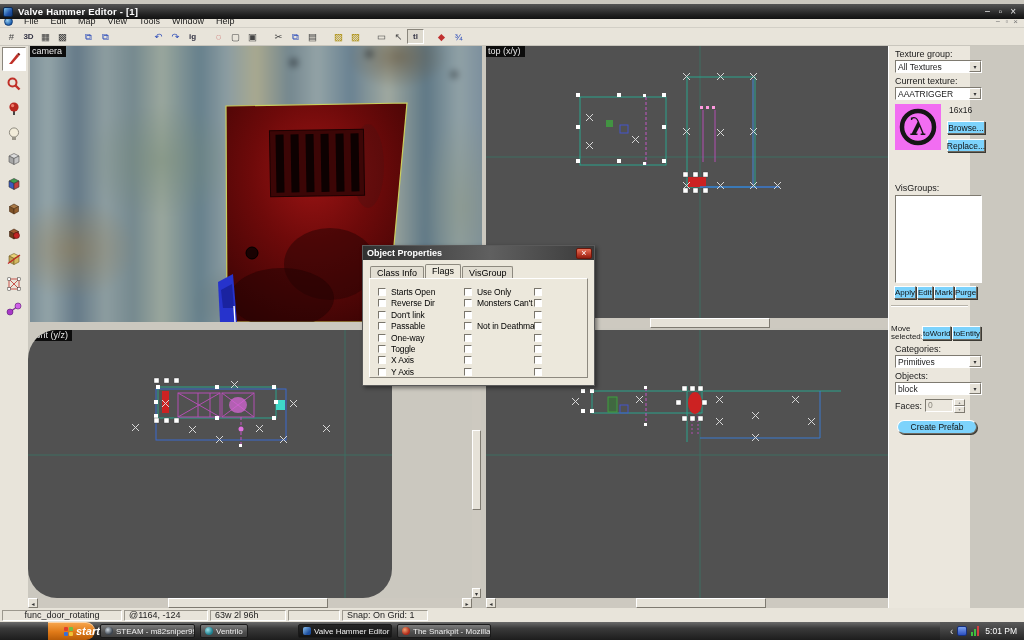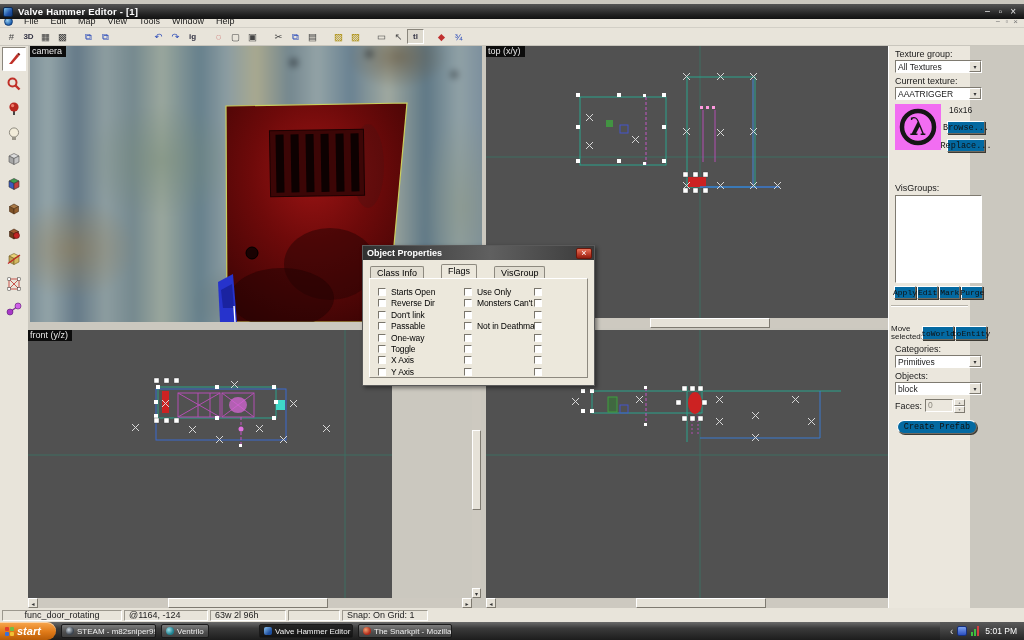--- a/index.html
+++ b/index.html
@@ -53,21 +53,21 @@
       radial-gradient(9px 9px at 92% 13%, rgba(30,35,40,.7), transparent 65%),
       radial-gradient(70px 45px at 80% 7%, rgba(96,74,44,.55), transparent 72%),
       radial-gradient(90px 70px at 11% 72%, rgba(152,122,72,.5), transparent 72%),
       radial-gradient(110px 80px at 30% 42%, rgba(118,138,114,.45), transparent 72%),
       radial-gradient(60px 130px at 94% 58%, rgba(138,148,128,.5), transparent 72%),
       radial-gradient(90px 60px at 50% 90%, rgba(90,104,100,.55), transparent 72%),
       linear-gradient(90deg,#6e828e 0%,#93a4a8 6%,#657a88 12%,#8d9da0 18%,#75898f 24%,#9aa79d 30%,#66808c 38%,#8c9da2 44%,#a9a98f 50%,#74878f 57%,#93a3a6 63%,#6a8292 70%,#a0a9a0 78%,#5f7886 86%,#90a1a6 93%,#75899a 100%); }
   #door-svg { position:absolute; inset:0; z-index:2; }
 
   #vp-top    { left:486px; top:46px;  width:431px; height:272px; }
-  #vp-front  { left:28px;  top:330px; width:364px; height:268px; }
+  #vp-front  { left:28px;  top:330px; width:364px; height:268px;border-radius:29px; }
   #vp-side   { left:486px; top:330px; width:431px; height:268px; }
   .vp svg.wire { position:absolute; inset:0; }
 
   
   .sbh, .sbv { position:absolute; background:#cdc9c0; z-index:6; }
   .sbh { height:10px; } .sbv { width:9px; }
   .sbtn { position:absolute; background:#e6e2d8; border:1px solid; border-color:#fff #7e7a70 #7e7a70 #fff;
     display:flex; align-items:center; justify-content:center; font-size:6px; color:#333; }
   .sbh .sbtn { width:10px; height:10px; top:0; } .sbv .sbtn { width:9px; height:10px; left:0; }
   .sb-thumb { position:absolute; background:#e6e2d8; border:1px solid; border-color:#fff #7e7a70 #7e7a70 #fff; }
@@ -75,23 +75,23 @@
 
   
   #panel { position:absolute; left:888px; top:46px; width:82px; height:562px; background:#ebe7dd;
     font-size:9px; color:#1a1a1a; border-left:1px solid #fff; z-index:7; }
   .plabel { display:block; margin:3px 0 1px 6px; white-space:nowrap; }
   .combo { margin-left:6px; width:87px; height:13px; background:#fff; border:1px solid;
     border-color:#7e7a70 #fff #fff #7e7a70; display:flex; align-items:center; }
   .combo .cval { flex:1; padding-left:2px; font-size:8.5px; white-space:nowrap; overflow:hidden; }
   .combo .carr { width:12px; height:11px; background:#e6e2d8; border:1px solid;
     border-color:#fff #7e7a70 #7e7a70 #fff; font-size:6px; display:flex; align-items:center; justify-content:center; color:#333; }
-  .btn { background:#0369a1; border:1px solid; border-color:#fff #6f6b61 #6f6b61 #fff;
+  .btn { background:#7dd3fc; border:1px solid; border-color:#fff #6f6b61 #6f6b61 #fff;
     box-shadow:1px 1px 0 #3c3a34; font-size:8.5px; display:flex; align-items:center; justify-content:center;
-    color:#111; white-space:nowrap;font-family:Liberation Mono, monospace; }
+    color:#111; white-space:nowrap; }
   #tex-row { display:flex; margin:4px 0 0 6px; }
   #tex-img { width:46px; height:46px; background:#f26df2; position:relative; flex:none; }
   #tex-side { margin-left:6px; display:flex; flex-direction:column; }
   #tex-size { font-size:8.5px; margin:1px 0 6px 2px; }
   #tex-side .btn { width:38px; height:13px; margin-bottom:5px; }
   #visgroups-box { margin:2px 0 0 6px; width:87px; height:88px; background:#fff; border:1px solid;
     border-color:#7e7a70 #fff #fff #7e7a70; }
   #vg-btns { display:flex; margin:3px 0 0 5px; gap:1px; }
   #vg-btns .btn { width:22px; height:13px; font-size:8px; }
   #panel .sep { margin:6px 2px 0 2px; border-top:1px solid #b6b2a8; border-bottom:1px solid #fff; }
@@ -108,21 +108,21 @@
 
   
   #dialog { position:absolute; left:362px; top:245px; width:233px; height:141px; background:#ece8dc;
     border:1px solid #5a5a5a; box-shadow:2px 2px 4px rgba(0,0,0,.45); z-index:20; }
   #dlg-title { height:14px; background:linear-gradient(90deg,#303030,#606060 55%,#3a3a3a);
     display:flex; align-items:center; padding-left:4px; }
   #dlg-title .dtxt { color:#fff; font-weight:bold; font-size:9px; }
   #dlg-close { margin-left:auto; margin-right:2px; width:16px; height:11px; border-radius:2px;
     background:linear-gradient(#e87258,#b23220 70%,#8f2012); border:1px solid #6e160a; color:#fff;
     font-size:9px; line-height:9px; text-align:center; }
-  .dlg-tabs { position:absolute; left:7px; top:18px; display:flex; font-size:9px; z-index:2;gap:16px; }
+  .dlg-tabs { position:absolute; left:7px; top:18px; display:flex; font-size:9px; z-index:2; }
   .tab { padding:1px 6px 1px; background:#e2ded2; border:1px solid #8d897f; border-bottom:none;
     border-radius:2px 2px 0 0; margin-right:1px; position:relative; top:2px; height:12px; }
   .tab.active { background:#ece8dc; top:0; height:14px; z-index:3; }
   #dlg-body { position:absolute; left:6px; right:6px; top:32px; bottom:7px; background:#ece8dc;
     border:1px solid; border-color:#fff #8d897f #8d897f #fff; }
   #flag-grid { position:absolute; left:8px; right:4px; top:8px; bottom:2px; }
   .frow { position:relative; height:11.4px; font-size:8.5px; letter-spacing:-0.1px; white-space:nowrap; }
   .cb { position:absolute; top:1px; width:8px; height:8px; background:#fff; border:1px solid;
     border-color:#7a766c #fff #fff #7a766c; }
   .cb.c1 { left:0; } .cb.c2 { left:86px; } .cb.c3 { left:156px; }
@@ -134,23 +134,23 @@
   .seg { height:11px; margin-left:2px; border:1px solid; border-color:#9c988e #fff #fff #9c988e;
     display:flex; align-items:center; padding:0 4px; white-space:nowrap; overflow:hidden; }
   #seg-help { width:588px; border-color:transparent; } 
   #seg-entity { width:120px; justify-content:center; }
   #seg-coords { width:84px; } #seg-size { width:76px; } #seg-blank { width:52px; }
   #seg-snap { width:86px; }
 
   
   #taskbar { position:absolute; left:0; top:622px; width:1024px; height:18px;
     background:linear-gradient(#6b6b6b,#3a3a3a 35%,#1d1d1d); display:flex; align-items:center; z-index:50; }
-  #start-btn { width:56px; height:18px; flex:none; border-radius:0 9px 9px 0;
+  #start-btn { width:47px; height:18px; flex:none; border-radius:0 9px 9px 0;
     background:linear-gradient(#f9a850,#e07a18 55%,#b85c08); box-shadow:inset 0 1px 0 rgba(255,255,255,.5);
-    color:#fff; font-weight:bold; font-style:italic; font-size:11px; display:flex; align-items:center; padding-left:5px; }
+    color:#fff; font-weight:bold; font-style:italic; font-size:11px; display:flex; align-items:center; padding-left:16px;margin-left:48px; }
   #start-flag { width:9px; height:9px; display:grid; grid-template-columns:4px 4px; grid-template-rows:4px 4px;
     gap:1px; margin-right:3px; }
   #start-flag i { display:block; border-radius:1px; }
   #start-flag i:nth-child(1){background:#e23d2c;} #start-flag i:nth-child(2){background:#6fbe44;}
   #start-flag i:nth-child(3){background:#3a6fd8;} #start-flag i:nth-child(4){background:#f2c033;}
   .task { height:14px; margin-left:5px; background:linear-gradient(#7d7d7d,#4e4e4e 60%,#404040);
     border:1px solid #1a1a1a; border-radius:2px; color:#f0f0f0; font-size:8px; display:flex;
     align-items:center; padding:0 4px; gap:3px; white-space:nowrap; overflow:hidden; }
   .task.active { background:linear-gradient(#262626,#131313); }
   #task-0 { width:95px; } #task-1 { width:48px; } #task-2 { width:94px; margin-left:50px; } #task-3 { width:94px; }

